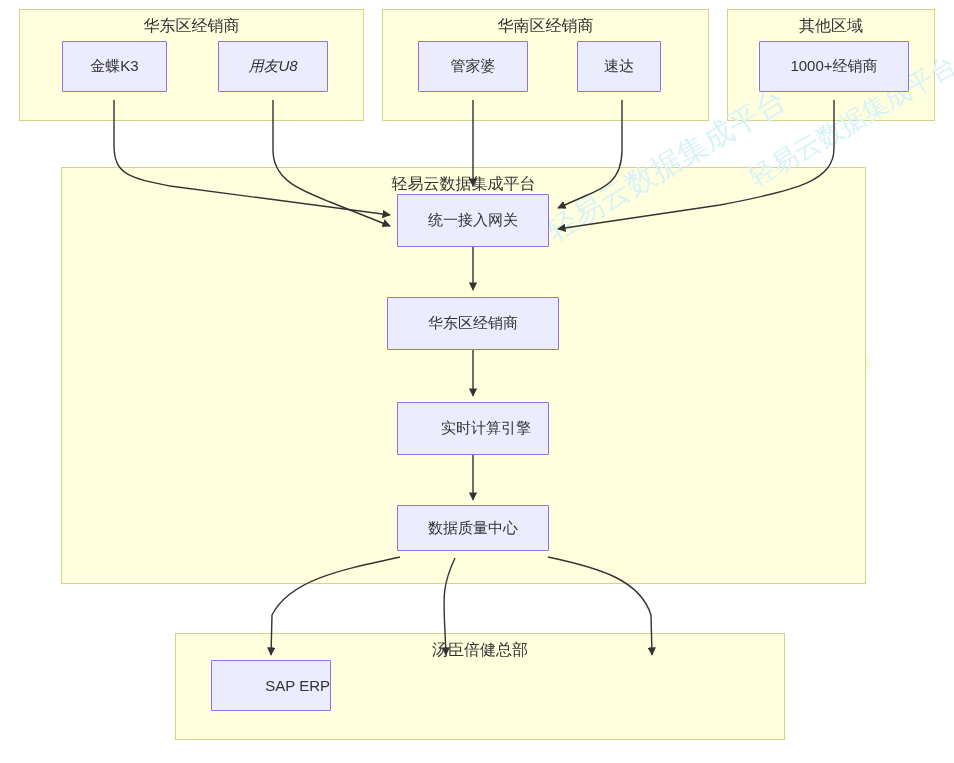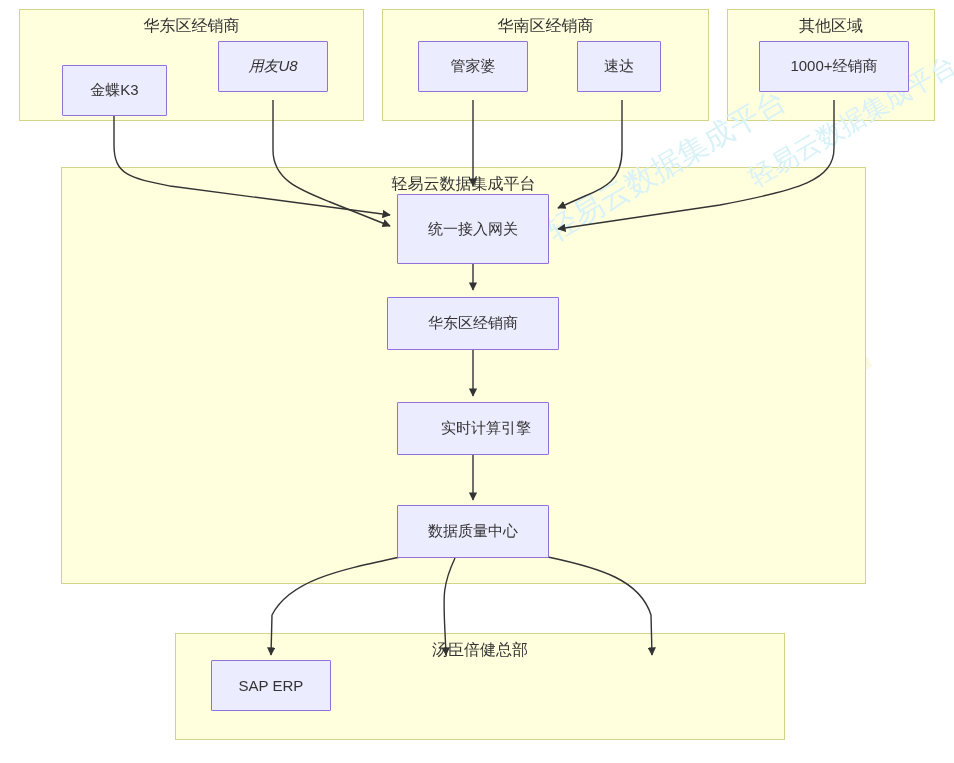--- a/index.html
+++ b/index.html
@@ -141,48 +141,48 @@
       <path d="M 473 455 L 473 500"></path>
 
       <path d="M 400 557 C 340 570 290 580 272 615 L 271 655"></path>
 
       <path d="M 455 558 C 440 590 444 600 446 655"></path>
 
       <path d="M 548 557 C 600 568 640 580 651 615 L 652 655"></path>
     </g>
   </svg>
 
-  <div class="node" style="left:62px; top:41px; width:105px; height:51px;margin-top:24px;">
+  <div class="node" style="left:62px; top:41px; width:105px; height:51px;">
     <span>金蝶K3</span>
   </div>
   <div class="node" style="left:218px; top:41px; width:110px; height:51px;font-style:italic;">
     <span>用友U8</span>
   </div>
 
   <div class="node" style="left:418px; top:41px; width:110px; height:51px;text-align:right;">
     <span>管家婆</span>
   </div>
   <div class="node" style="left:577px; top:41px; width:84px; height:51px;">
     <span>速达</span>
   </div>
 
   <div class="node" style="left:759px; top:41px; width:150px; height:51px;">
     <span>1000+经销商</span>
   </div>
 
-  <div class="node" style="left:397px; top:194px; width:152px; height:70px;">
+  <div class="node" style="left:397px; top:194px; width:152px; height:53px;">
     <span>统一接入网关</span>
   </div>
   <div class="node" style="left:387px; top:297px; width:172px; height:53px;">
     <span>华东区经销商</span>
   </div>
   <div class="node" style="left:397px; top:402px; width:152px; height:53px;padding-left:26px;">
     <span>实时计算引擎</span>
   </div>
-  <div class="node" style="left:397px; top:505px; width:152px; height:53px;">
+  <div class="node" style="left:397px; top:505px; width:152px; height:46px;">
     <span>数据质量中心</span>
   </div>
 
-  <div class="node" style="left:211px; top:660px; width:120px; height:51px;">
+  <div class="node" style="left:211px; top:660px; width:120px; height:51px;justify-content:flex-end;">
     <span>SAP ERP</span>
   </div>
 
 </div>
 
 </body></html>

